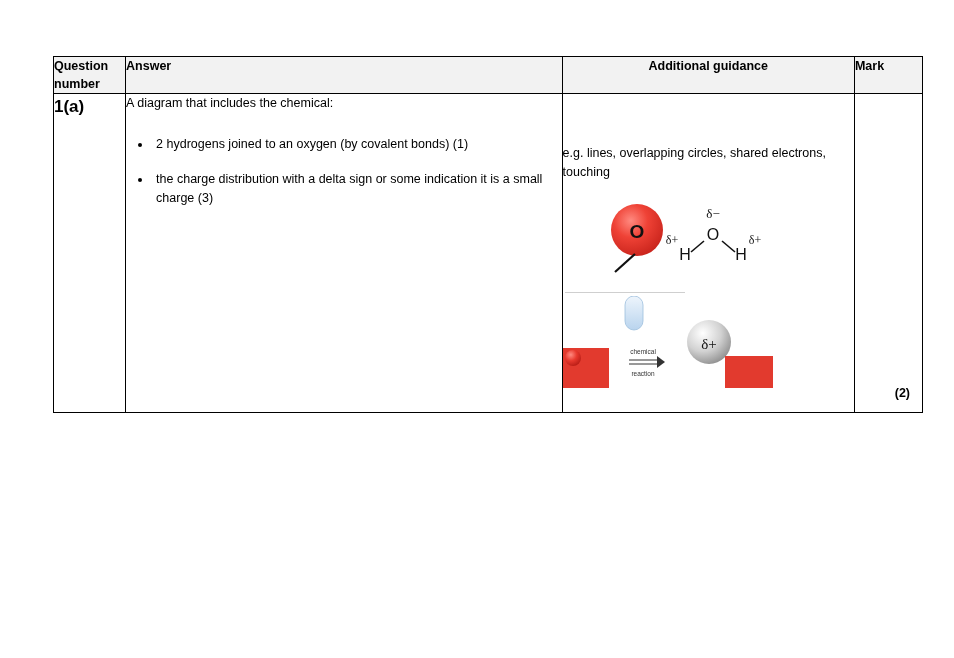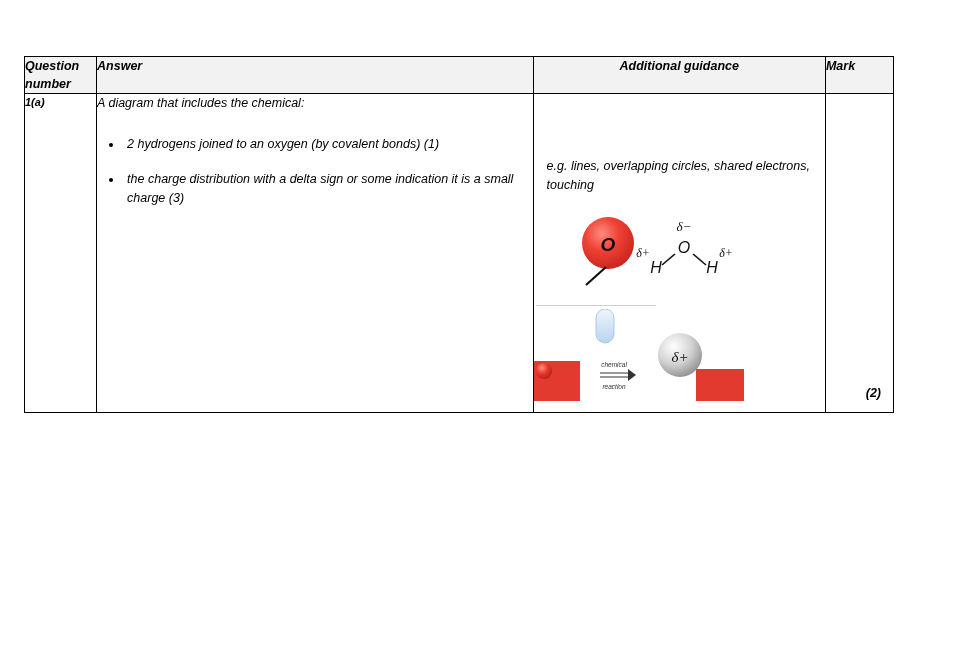--- a/index.html
+++ b/index.html
@@ -11,24 +11,23 @@
     width: 954px;
     height: 658px;
     font-family: "Liberation Sans", sans-serif;
     color: #000000;
     position: relative;
     overflow: hidden;
   }
 
   .sheet {
     position: absolute;
-    left: 24px;
+    left: 53px;
     top: 56px;
     width: 870px;
-    font-style: italic;
   }
 
   table.mark-table {
     border-collapse: collapse;
     width: 870px;
     table-layout: fixed;
   }
   table.mark-table td, table.mark-table th {
     border: 1px solid #000000;
     vertical-align: top;
@@ -49,38 +48,38 @@
   .hdr-guid { width: 292px; text-align: center; }
   .hdr-mark { width: 68px; }
 
   .cell {
     font-size: 12.5px;
     line-height: 1.5;
     padding: 8px 7px 8px 7px;
   }
   .cell-qn {
     font-weight: bold;
-    font-size: 11px;
+    font-size: 17px;
   }
   .cell-body { height: 318px; position: relative; }
 
   .intro {
     margin: 0 0 6px 0;
   }
   ul.points {
     margin: 22px 0 0 0;
     padding-left: 26px;
   }
   ul.points li {
     margin-bottom: 16px;
     padding-left: 4px;
   }
 
   .guid-text {
-    margin: 13px;
+    margin: 0;
     padding-top: 50px;
     line-height: 1.5;
   }
 
   .mark-cell {
     position: relative;
   }
   .mark-value {
     position: absolute;
     right: 12px;

